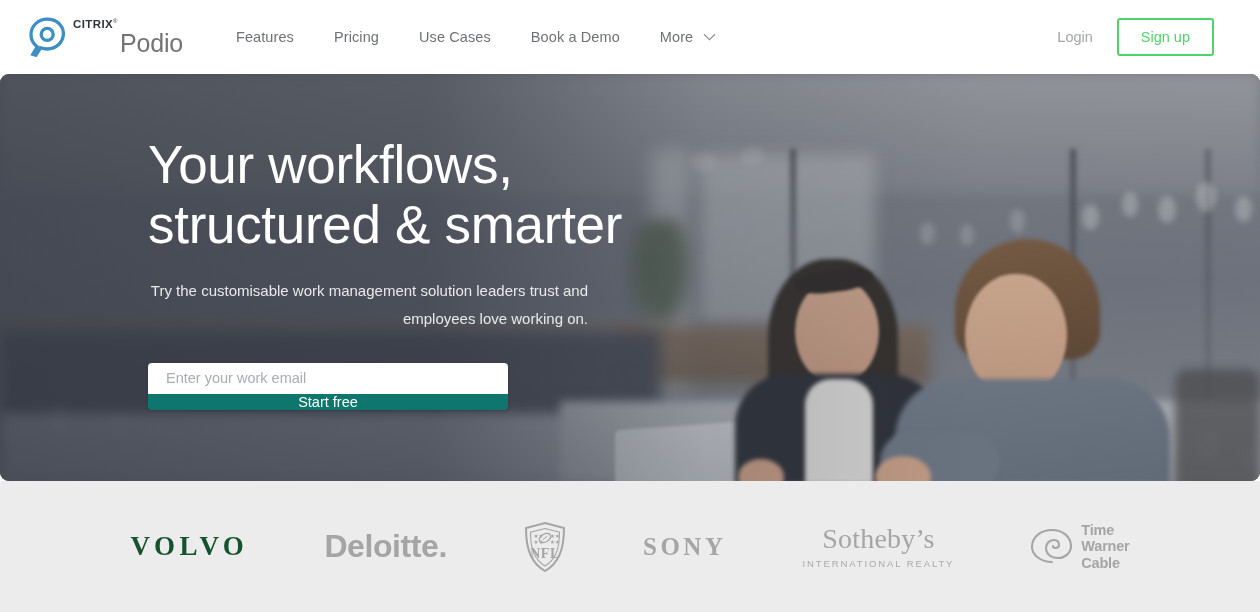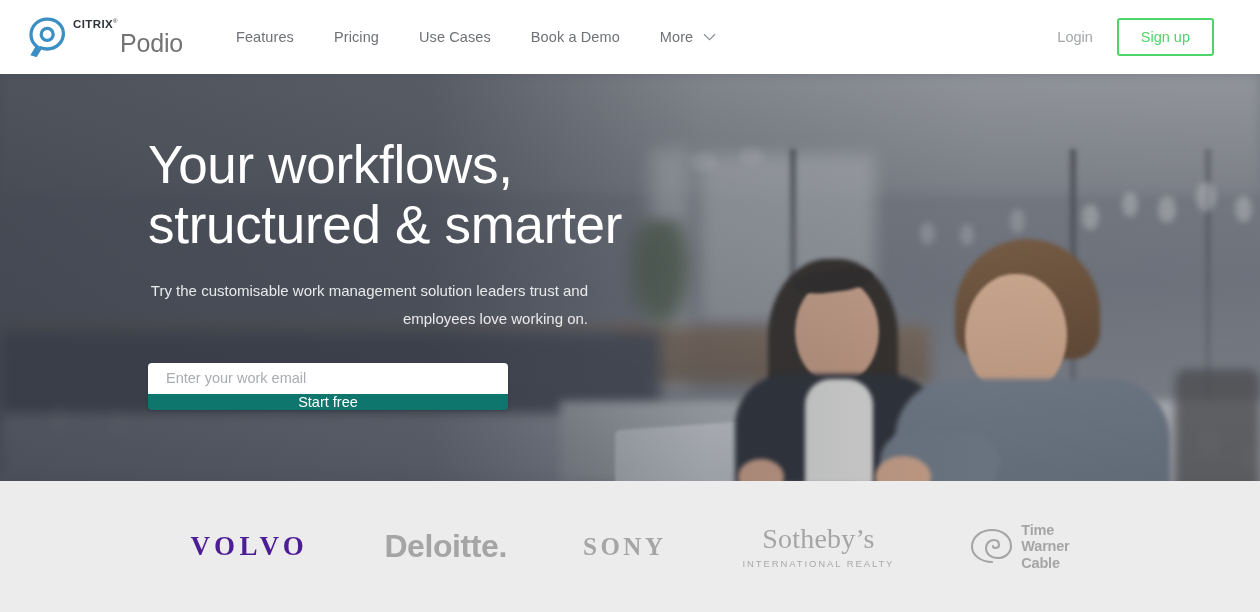--- a/index.html
+++ b/index.html
@@ -45,20 +45,21 @@
   .signup-btn {
     border: 2px solid #4fd46a; color: #4fd46a; background: transparent;
     font-size: 14.5px; font-family: inherit;
     padding: 9px 22px; border-radius: 3px; cursor: pointer;
   }
 
   
   .hero {
     position: relative; width: 1260px; height: 407px; overflow: hidden;
     background: #6d727c;
+    border-radius: 9px;
   }
   .hero-photo { position: absolute; inset: 0; }
 
   
   .ph-wall {
     position: absolute; left: 0; top: 0; width: 100%; height: 100%;
     background: linear-gradient(178deg, #81848b 0%, #787c85 28%, #6f747e 55%, #787d86 78%, #8d9099 100%);
   }
   .ph-ceiling {
     position: absolute; left: 0; top: 0; width: 100%; height: 120px;
@@ -219,21 +220,21 @@
     width: 1260px; height: 131px; background: #ececec;
     display: flex; align-items: center; justify-content: center;
     gap: 0;
   }
   .logo-cell {
     flex: 0 0 auto; display: flex; align-items: center; justify-content: center;
     color: #a8a8a8; padding: 0 38px;
   }
   .lg-volvo {
     font-family: "Liberation Serif", serif; font-size: 27px; font-weight: bold;
-    letter-spacing: 4.5px; color: #4c1d95;
+    letter-spacing: 4.5px; color: #14532d;
   }
   .lg-deloitte {
     font-size: 32px; font-weight: bold; color: #a5a5a5; letter-spacing: -0.4px;
   }
   .lg-sony {
     font-family: "Liberation Serif", serif; font-size: 25px; font-weight: bold;
     letter-spacing: 3.5px; color: #a5a5a5;
   }
   .lg-twc { display: flex; align-items: center; gap: 7px; }
   .lg-twc-text {
@@ -352,20 +353,35 @@
 <div class="logos">
 
   <div class="logo-cell">
     <span class="lg-volvo">VOLVO</span>
   </div>
 
   <div class="logo-cell">
     <span class="lg-deloitte">Deloitte.</span>
   </div>
 
+  <div class="logo-cell">
+    <svg width="44" height="52" viewBox="0 0 44 52">
+      <path d="M22 2 L41 7 C41 28 36 42 22 50 C8 42 3 28 3 7 Z" fill="none" stroke="#a5a5a5" stroke-width="2"></path>
+      <path d="M22 7.5 L36.5 11.2 C36.5 28 32.5 38.5 22 45 C11.5 38.5 7.5 28 7.5 11.2 Z" fill="none" stroke="#a5a5a5" stroke-width="1.1"></path>
+      <g fill="#a5a5a5">
+        <text x="10.5" y="17" font-size="5.6" font-family="Liberation Sans, sans-serif">★★</text>
+        <text x="10.5" y="23" font-size="5.6" font-family="Liberation Sans, sans-serif">★★</text>
+        <text x="27" y="17" font-size="5.6" font-family="Liberation Sans, sans-serif">★★</text>
+        <text x="27" y="23" font-size="5.6" font-family="Liberation Sans, sans-serif">★★</text>
+      </g>
+      <ellipse cx="22" cy="17" rx="6.2" ry="4" fill="none" stroke="#a5a5a5" stroke-width="1.3" transform="rotate(-28 22 17)"></ellipse>
+      <line x1="19.5" y1="19" x2="24.5" y2="15" stroke="#a5a5a5" stroke-width="1"></line>
+      <text x="22" y="36.5" font-size="14" font-weight="bold" fill="#a5a5a5" text-anchor="middle" font-family="Liberation Serif, serif" letter-spacing="0.5">NFL</text>
+    </svg>
+  </div>
 
   <div class="logo-cell">
     <span class="lg-sony">SONY</span>
   </div>
 
   <div class="logo-cell lg-sothebys">
     <span class="lg-soth-main">Sotheby’s</span>
     <span class="lg-soth-sub">INTERNATIONAL REALTY</span>
   </div>
 

